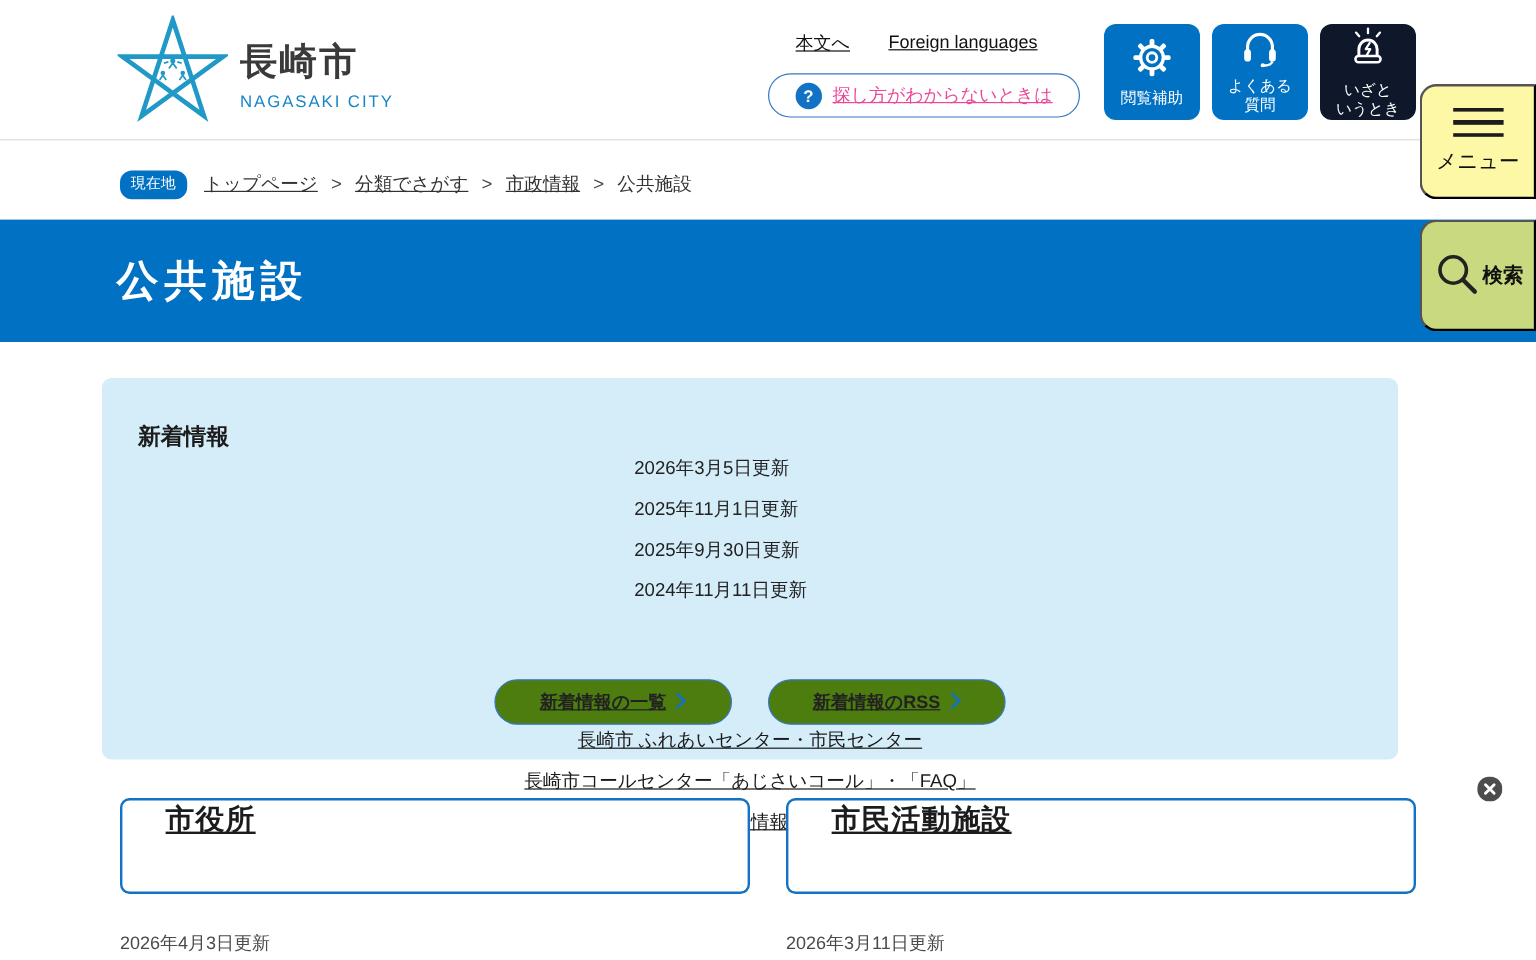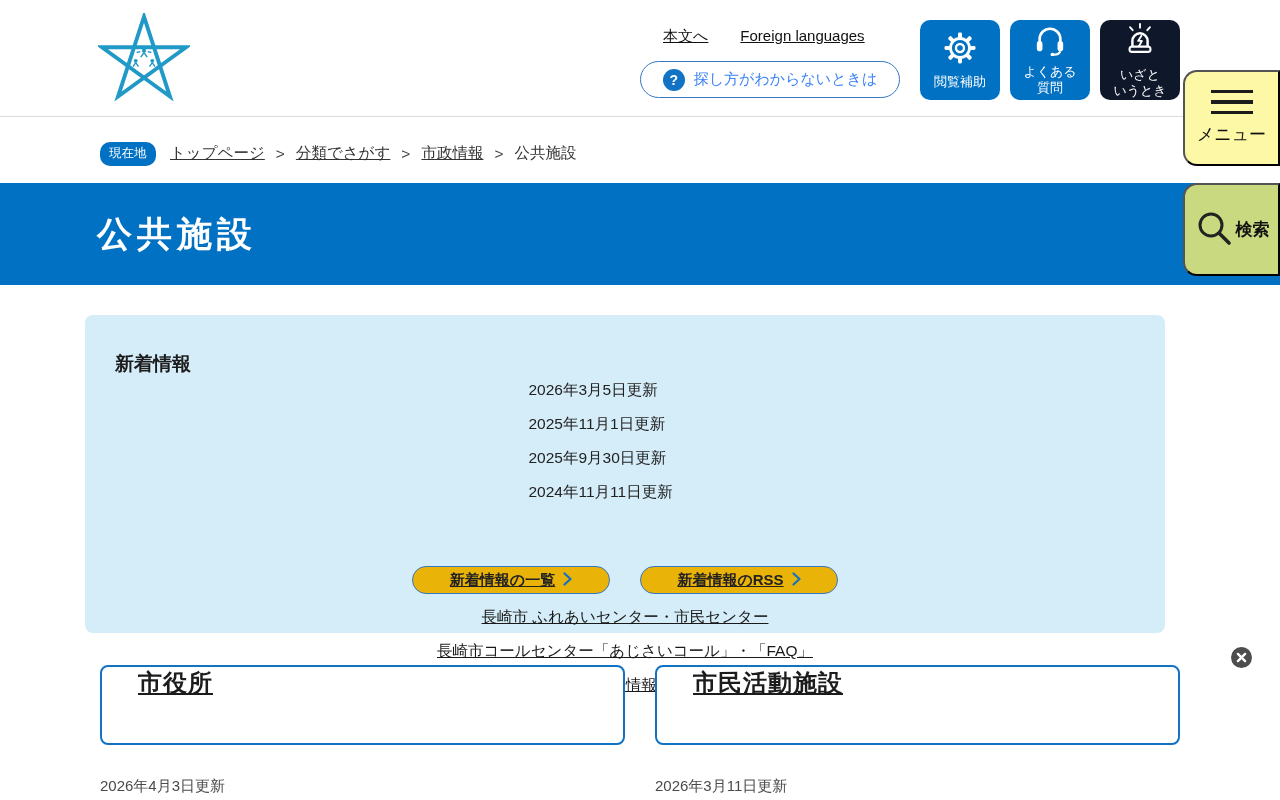--- a/index.html
+++ b/index.html
@@ -26,21 +26,21 @@
 
   .help-pill {
     position:absolute; left:640px; top:61px; width:260px; height:37px;
     border:1px solid #3577c4; border-radius:19px; background:#fff;
     display:flex; align-items:center; justify-content:center; gap:9px; cursor:pointer;
   }
   .q-icon {
     width:22px; height:22px; border-radius:50%; background:#1272c3; color:#fff;
     font-size:14px; font-weight:bold; display:flex; align-items:center; justify-content:center;
   }
-  .help-pill .txt { font-size:15px; color:#3b82f6; }
+  .help-pill .txt { font-size:15px; color:#ec4899; text-decoration:underline; }
 
   .quick-buttons { position:absolute; left:920px; top:20px; display:flex; gap:10px; }
   .qbtn {
     width:80px; height:80px; border-radius:10px; color:#fff; cursor:pointer;
     display:flex; flex-direction:column; align-items:center; justify-content:center; gap:5px;
     background:#0171c3; border:none;
   }
   .qbtn.red { background:#0f172a; }
   .qbtn .lbl { font-size:13px; line-height:1.25; text-align:center; white-space:pre-line; color:#fff; }
 
@@ -83,21 +83,21 @@
     position:absolute; left:85px; top:315px; width:1080px; height:318px;
     background:#d5edf9; border-radius:8px;
   }
   .news-heading { position:absolute; left:30px; top:36px; font-size:19px; font-weight:bold; color:#1c1c1c; }
   .news-list { position:absolute; left:30px; top:65px; right:30px; }
   .news-row { display:flex; align-items:center; height:34px;flex-direction:column; }
   .news-date { width:193px; flex:0 0 193px; font-size:15.5px; color:#222; }
   .news-link { font-size:15.5px; color:#1a1a1a; text-decoration:underline; cursor:pointer; white-space:nowrap; }
   .news-buttons { position:absolute; left:0; top:251px; width:100%; display:flex; justify-content:center; gap:30px; }
   .pill-btn {
-    min-width:198px; height:28px; border:1px solid #3577c4; border-radius:19px; background:#eab308;
+    min-width:198px; height:38px; border:1px solid #3577c4; border-radius:19px; background:#4d7c0f;
     display:flex; align-items:center; justify-content:center; gap:8px; padding:0 20px; cursor:pointer;
   }
   .pill-btn .txt { font-size:15px; font-weight:bold; color:#222; text-decoration:underline; }
 
   
   .card {
     position:absolute; top:665px; width:525px; height:80px; background:#fff;
     border:2px solid #1272c3; border-radius:8px; display:flex; align-items:flex-start;
     padding-left:36px; cursor:pointer;
   }
@@ -122,20 +122,24 @@
           <path d="M50 4 L78.2 90.8 L4.35 37.17 L95.65 37.17 L21.8 90.8 Z" fill="none" stroke="#2199c7" stroke-width="4.2" stroke-linejoin="miter"></path>
           <g fill="#2199c7">
             <circle cx="50" cy="41" r="2.3"></circle>
               <path d="M50 43 l-3.5 5 M50 43 l3.5 5 M46 42 l-4 1 M54 42 l4 1" stroke="#2199c7" stroke-width="1.6" fill="none"></path>
             <circle cx="41" cy="52" r="2.1"></circle>
               <path d="M41 54 l-3 4.4 M41 54 l3 4.4" stroke="#2199c7" stroke-width="1.5" fill="none"></path>
             <circle cx="59" cy="52" r="2.1"></circle>
               <path d="M59 54 l-3 4.4 M59 54 l3 4.4" stroke="#2199c7" stroke-width="1.5" fill="none"></path>
           </g>
         </svg>
+      </span>
+      <span class="logo-text">
+        <span class="logo-name">長崎市</span>
+        <span class="logo-sub">NAGASAKI CITY</span>
       </span>
     </a>
 
     <nav class="top-links">
       <a>本文へ</a>
       <a>Foreign languages</a>
     </nav>
 
     <button class="help-pill">
       <span class="q-icon">?</span>

